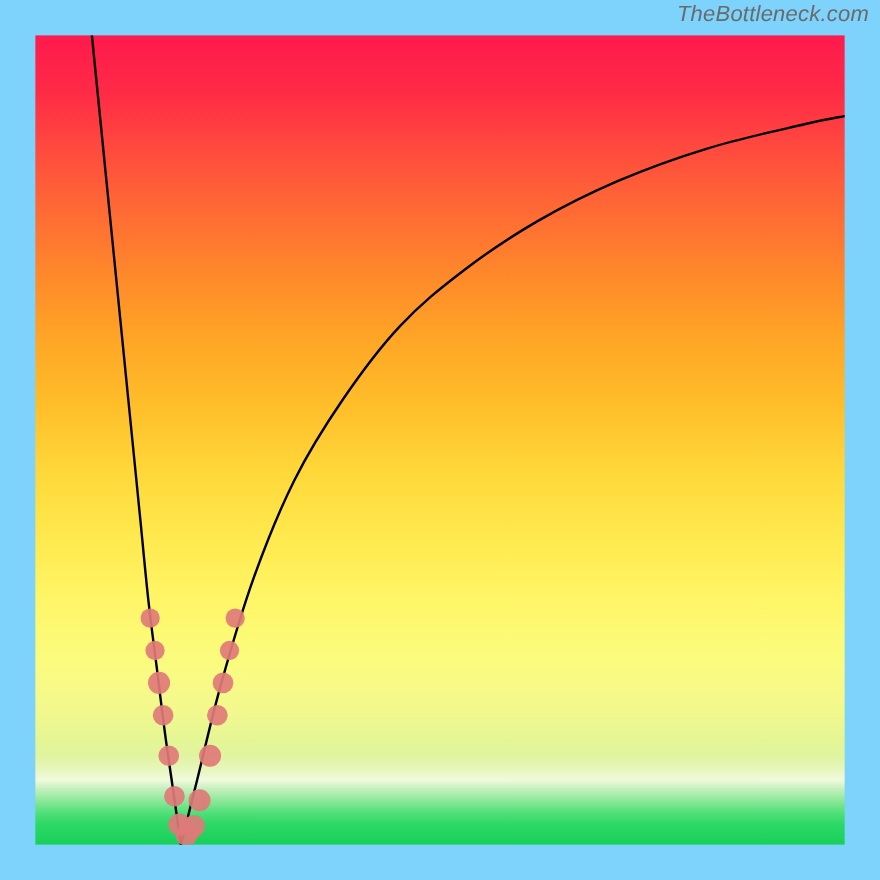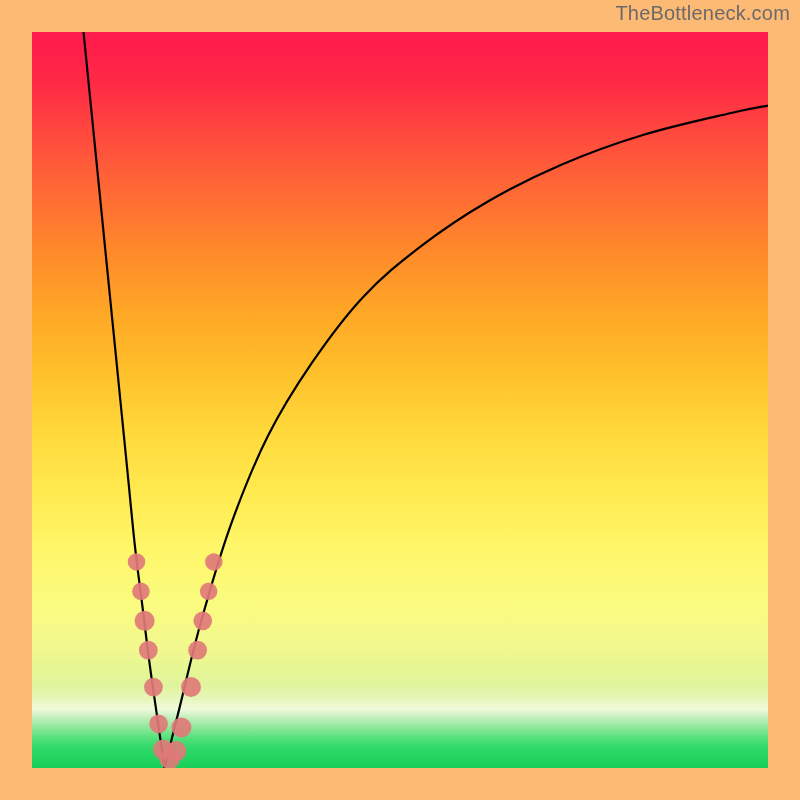--- a/index.html
+++ b/index.html
@@ -8,21 +8,22 @@
     width: 800px;
     height: 800px;
     overflow: hidden;
     background: #000;
     font-family: Arial, Helvetica, sans-serif;
   }
   .frame {
     position: absolute;
     left: 0; top: 0;
     width: 800px; height: 800px;
-    background: #fdba74;
+    background: #7dd3fc;
+    font-style: italic;
   }
   .plot-area {
     position: absolute;
     left: 32px;
     top: 32px;
     width: 736px;
     height: 736px;
     overflow: hidden;
   }
   .gradient {

